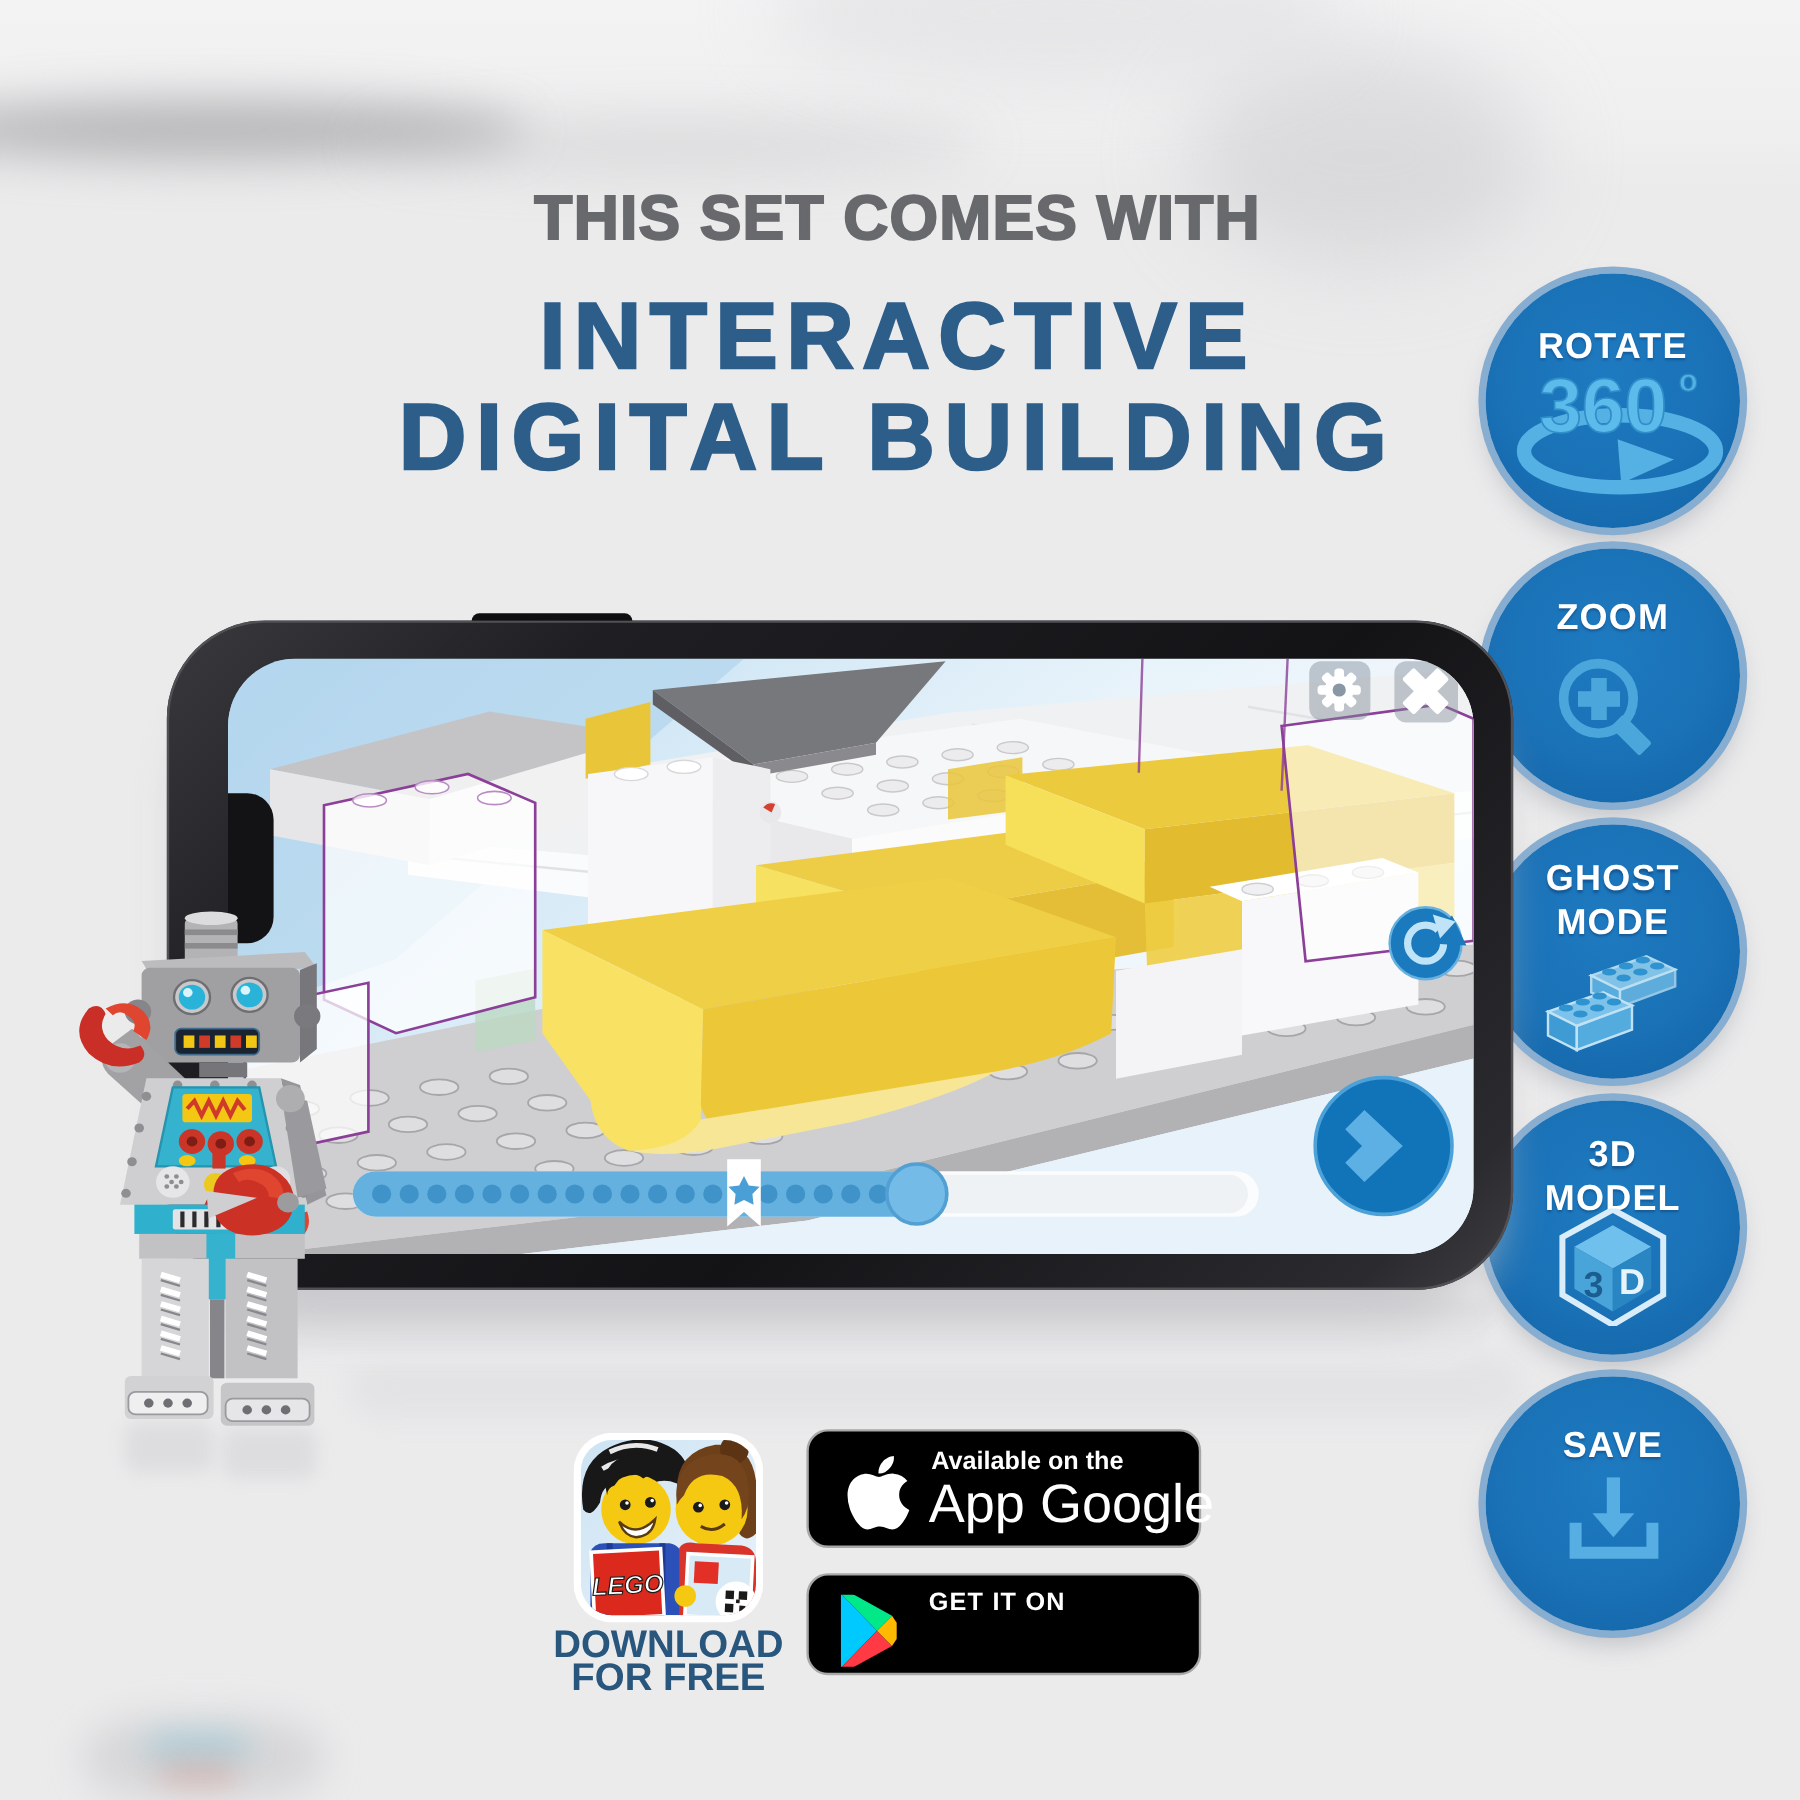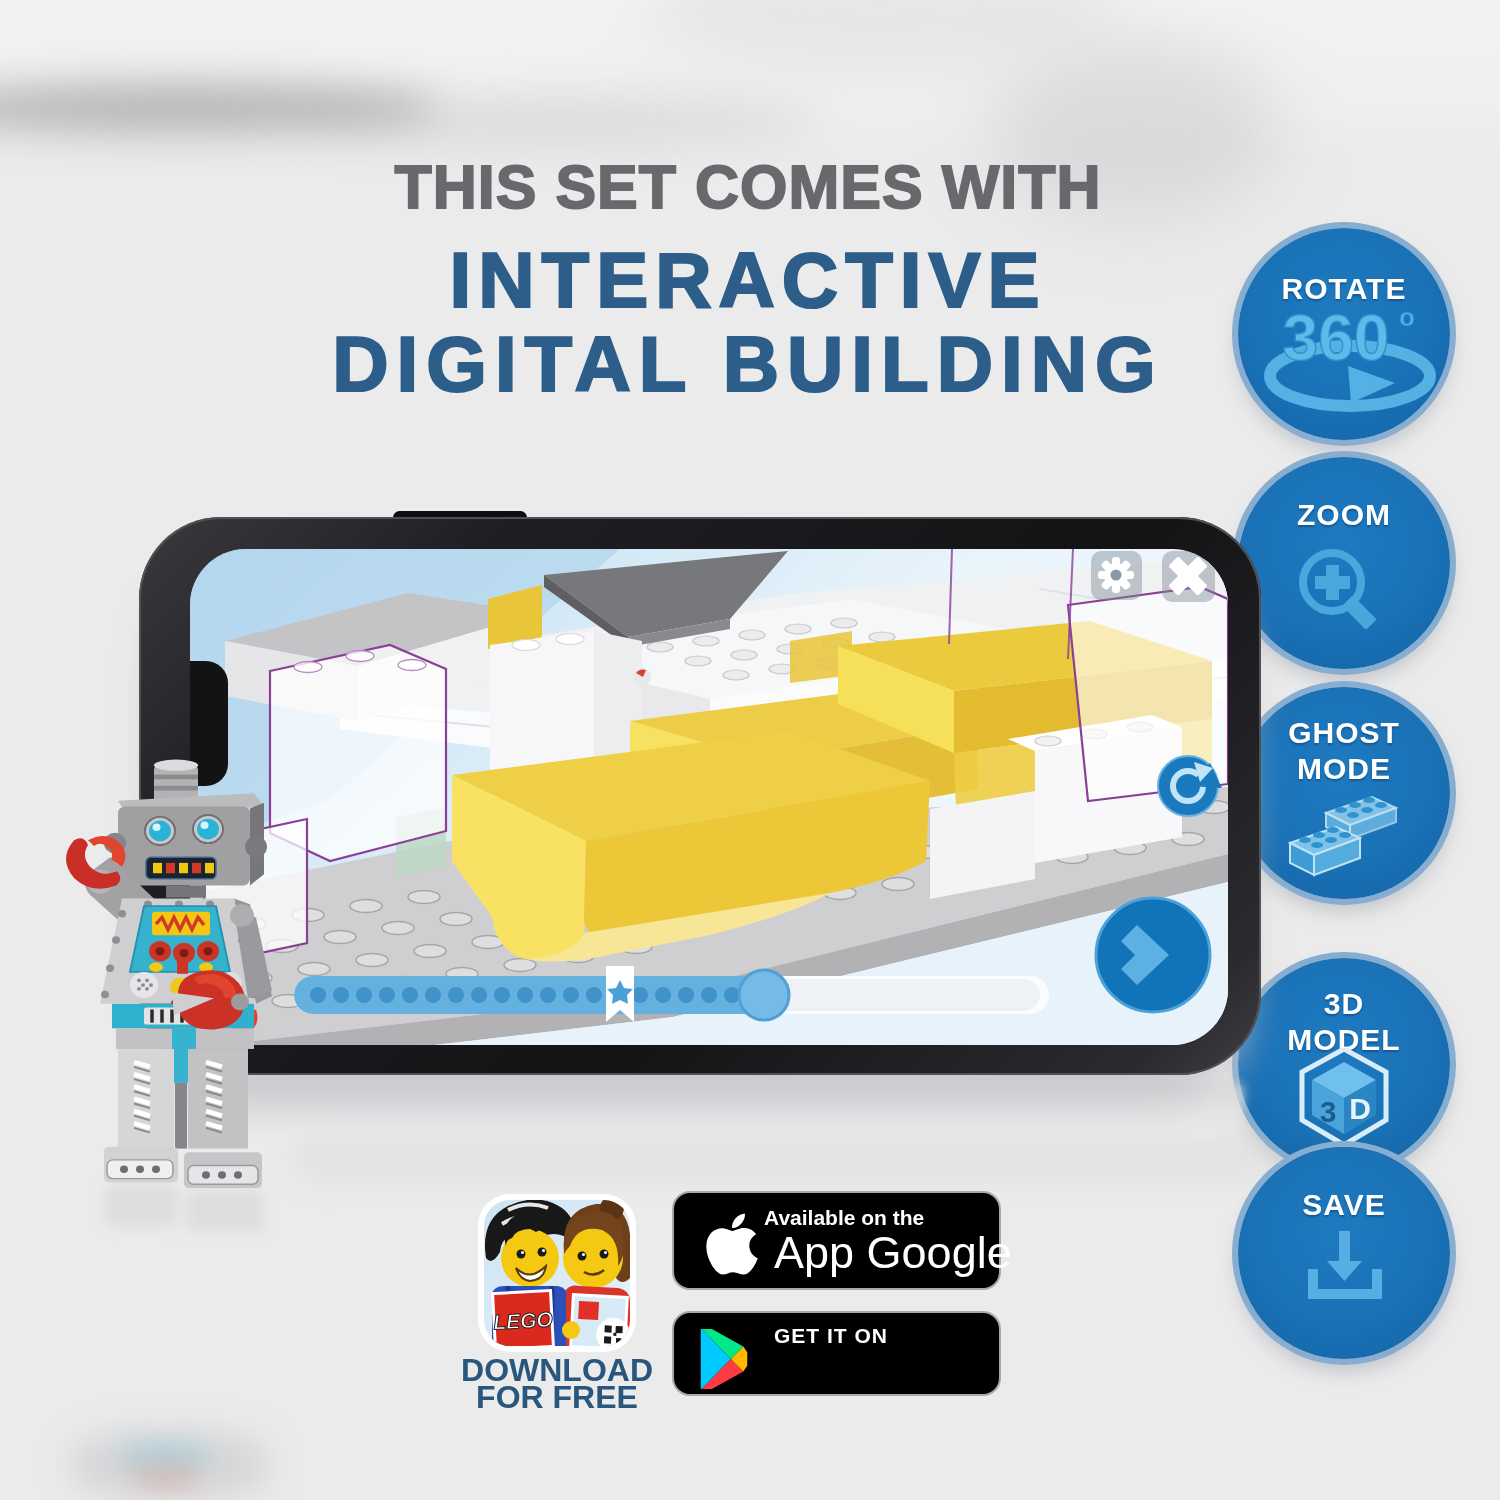--- a/index.html
+++ b/index.html
@@ -20,21 +20,21 @@
 <div class="abs" style="left:0;top:0;width:1500px;height:155px;background:linear-gradient(180deg,#f3f3f4 0%,#efeff0 70%,#ebebec 100%);"></div>
 
 <div class="abs" style="left:-80px;top:82px;width:520px;height:52px;background:#929295;border-radius:50%;filter:blur(19px);opacity:.6;"></div>
 
 <div class="abs" style="left:300px;top:100px;width:520px;height:40px;background:#b0b0b3;border-radius:50%;filter:blur(22px);opacity:.35;"></div>
 
 <div class="abs" style="left:990px;top:40px;width:290px;height:180px;background:#c8c8cb;border-radius:50%;filter:blur(36px);opacity:.5;"></div>
 
 <div class="abs" style="left:640px;top:-50px;width:480px;height:120px;background:#dadadc;border-radius:50%;filter:blur(30px);opacity:.5;"></div>
 
-<div class="abs" style="left:0;top:152px;width:1496px;text-align:center;font-size:61px;font-weight:bold;color:#67696c;letter-spacing:1px;-webkit-text-stroke:1.8px #67696c;">THIS SET COMES WITH</div>
+<div class="abs" style="left:0;top:152px;width:1496px;text-align:center;font-size:52px;font-weight:bold;color:#67696c;letter-spacing:1px;-webkit-text-stroke:1.8px #67696c;">THIS SET COMES WITH</div>
 
 <div class="abs" style="left:0;top:235px;width:1496px;text-align:center;font-size:78px;font-weight:bold;color:#2d5e8a;letter-spacing:7px;-webkit-text-stroke:2.2px #2d5e8a;">INTERACTIVE</div>
 
 <div class="abs" style="left:0;top:319px;width:1496px;text-align:center;font-size:78px;font-weight:bold;color:#2d5e8a;letter-spacing:8px;-webkit-text-stroke:2.2px #2d5e8a;">DIGITAL BUILDING</div>
 
 <div class="fc" style="left:1238px;top:228px;">
   <div class="lbl" style="top:43px;">ROTATE</div>
 
   <svg style="left:16px;top:78px;" width="182" height="112" viewBox="0 0 182 112">
     <ellipse cx="96" cy="70" rx="80" ry="30" fill="none" stroke="#55b1e4" stroke-width="12"></ellipse>
@@ -77,21 +77,21 @@
       <ellipse cx="21" cy="53" rx="6" ry="3"></ellipse>
         <ellipse cx="35" cy="48" rx="6" ry="3"></ellipse>
         <ellipse cx="49" cy="43" rx="6" ry="3"></ellipse>
       <ellipse cx="33" cy="58" rx="6" ry="3"></ellipse>
         <ellipse cx="47" cy="53" rx="6" ry="3"></ellipse>
         <ellipse cx="61" cy="48" rx="6" ry="3"></ellipse>
     </g>
   </svg>
 </div>
 
-<div class="fc" style="left:1238px;top:958px;">
+<div class="fc" style="left:1238px;top:917px;">
   <div class="lbl" style="top:28px;">3D<br>MODEL</div>
 
   <svg style="left:59px;top:90px;" width="94" height="98" viewBox="0 0 94 98">
     <polygon points="47,1 89,24 89,72 47,97 5,72 5,24" fill="none" stroke="#d8edf9" stroke-width="5"></polygon>
     <polygon points="47,14 79,32 47,50 15,32" fill="#6fc0ec"></polygon>
     <polygon points="15,32 47,50 47,86 15,67" fill="#49a5d9"></polygon>
     <polygon points="47,50 79,32 79,67 47,86" fill="#2a86c2"></polygon>
     <text x="31" y="74" text-anchor="middle" font-size="30" font-weight="bold" fill="#1b5d8e">3</text>
     <text x="63" y="71" text-anchor="middle" font-size="30" font-weight="bold" fill="#e8f4fb">D</text>
   </svg>
@@ -540,21 +540,21 @@
 </svg>
 </div>
 
 <div class="abs" style="left:400px;top:1357px;width:314px;text-align:center;font-size:32px;font-weight:bold;color:#29567c;letter-spacing:0px;line-height:27px;z-index:5;">DOWNLOAD<br>FOR FREE</div>
 
 <div class="abs" style="left:672px;top:1191px;width:329px;height:99px;background:#000;border-radius:18px;border:2px solid #a8a8a8;box-sizing:border-box;z-index:5;">
 
   <svg width="60" height="70" viewBox="0 0 384 512" style="position:absolute;left:28px;top:16px;" fill="#fff">
     <path d="M318.7 268.7c-.2-36.7 16.4-64.4 50-84.8-18.8-26.9-47.2-41.7-84.7-44.6-35.5-2.9-74.3 20.7-88.5 20.7-15 0-49.4-19.7-76.4-19.7C63.3 141.2 4 184.8 4 273.5q0 39.3 14.4 81.2c12.8 36.7 59 126.7 107.2 125.2 25.2-.6 43-17.9 75.8-17.9 31.8 0 48.3 17.9 76.4 17.9 48.6-.7 90.4-82.5 102.6-119.3-65.2-30.7-61.7-90-61.7-91.9zm-56.6-164.2c27.3-32.4 24.8-61.9 24-72.5-24.1 1.4-52 16.4-67.9 34.9-17.5 19.8-27.8 44.3-25.6 71.9 26.1 2 49.9-11.4 69.5-34.3z"></path>
   </svg>
-  <div style="position:absolute;left:90px;top:13px;font-size:21px;color:#fff;font-weight:bold;white-space:nowrap;">Available on the</div>
+  <div style="position:absolute;left:102px;top:13px;font-size:21px;color:#fff;font-weight:bold;white-space:nowrap;">Available on the</div>
   <div style="position:absolute;left:100px;top:34px;font-size:45px;color:#fff;white-space:nowrap;">App Google</div>
 </div>
 
 <div class="abs" style="left:672px;top:1311px;width:329px;height:85px;background:#000;border-radius:18px;border:2px solid #a8a8a8;box-sizing:border-box;z-index:5;">
 
   <svg width="52" height="60" viewBox="0 0 48 62" style="position:absolute;left:24px;top:16px;">
     <polygon points="0,-1 0,63 31,31" fill="#00c9ff"></polygon>
     <polygon points="0,-1 31,31 44,18 6,-3" fill="#00e888"></polygon>
     <polygon points="0,63 31,31 44,44 6,65" fill="#ff3a44"></polygon>
     <polygon points="31,31 44,18 48,24 48,38 44,44" fill="#ffb900"></polygon>

